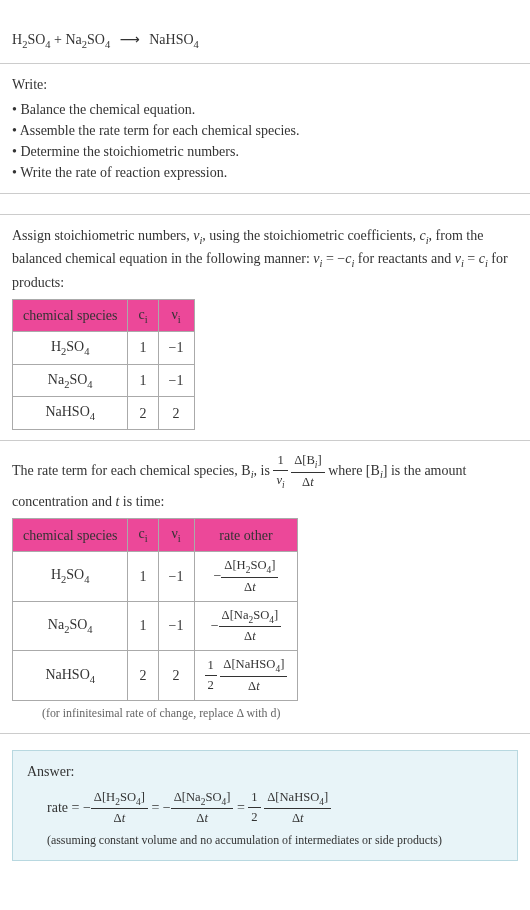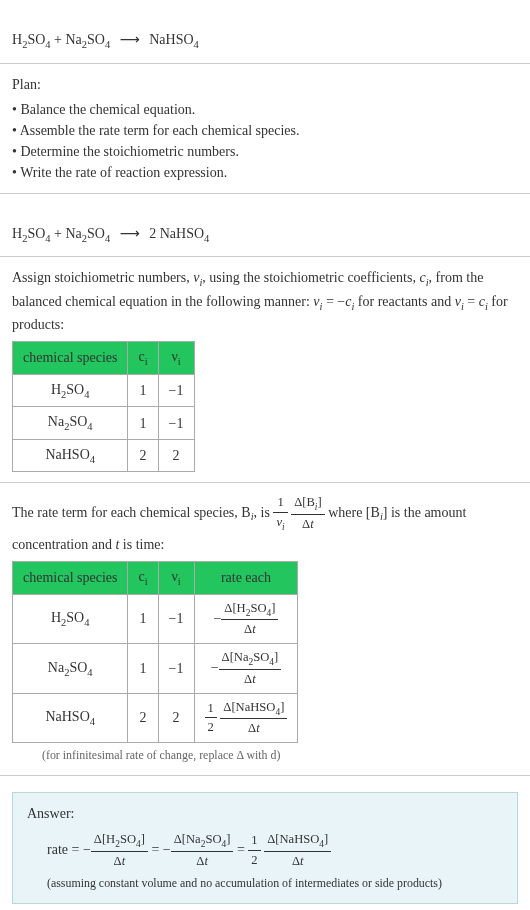--- a/index.html
+++ b/index.html
@@ -6,52 +6,51 @@
     body { font-family: Georgia, 'Times New Roman', serif; background: #fff; color: #333; font-size: 14px; line-height: 1.5; width: 530px; }
     .section { padding: 10px 12px; }
     hr { border: none; border-top: 1px solid #ccc; margin: 0; }
     .eq { font-family: Georgia, serif; margin-top: 19px; }
     sub { font-size: 0.75em; vertical-align: sub; }
     .arrow { display: inline-block; margin: 0 6px; }
     .plan-list { list-style: none; margin-top: 4px; }
     .plan-list li::before { content: "• "; }
     table.stoich { border-collapse: collapse; margin-top: 6px; }
     table.stoich th, table.stoich td { border: 1px solid #aaa; padding: 4px 10px; text-align: center; font-weight: normal; }
-    table.stoich th { background: #22c55e; font-family: Liberation Serif, serif; }
+    table.stoich th { background: #ec4899; font-family: Liberation Serif, serif; }
     .frac { display: inline-block; vertical-align: middle; text-align: center; font-size: 0.9em; }
     .frac .num { display: block; border-bottom: 1px solid #333; padding: 0 3px; }
     .frac .den { display: block; padding: 0 3px; }
     .smallnote { font-size: 0.85em; color: #666; margin-top: 4px; margin-left: 30px; }
     .answer-box { background: #e8f4f8; border: 1px solid #b8d8e0; padding: 10px 14px; margin-top: 6px; }
     .answer-box .label { margin-bottom: 6px; }
     .answer-box .rateline { margin-left: 20px; }
     .answer-box .assume { font-size: 0.85em; margin-left: 20px; margin-top: 4px; }
     .ital { font-style: italic; }
   </style>
 </head>
 <body>
 
 <div class="section">
   <div class="eq">H<sub>2</sub>SO<sub>4</sub> + Na<sub>2</sub>SO<sub>4</sub> <span class="arrow">⟶</span> NaHSO<sub>4</sub></div>
 </div>
 <hr>
 
 <div class="section">
-  <div>Plan:</div>
+  <div>Write:</div>
   <ul class="plan-list">
     <li>Balance the chemical equation.</li>
     <li>Assemble the rate term for each chemical species.</li>
     <li>Determine the stoichiometric numbers.</li>
     <li>Write the rate of reaction expression.</li>
   </ul>
 </div>
 <hr>
 
 <div class="section">
-  <div class="eq">H<sub>2</sub>SO<sub>4</sub> + Na<sub>2</sub>SO<sub>4</sub> <span class="arrow">⟶</span> 2 NaHSO<sub>4</sub></div>
 </div>
 <hr>
 
 <div class="section">
   <div>Assign stoichiometric numbers, <span class="ital">ν<sub>i</sub></span>, using the stoichiometric coefficients, <span class="ital">c<sub>i</sub></span>, from the balanced chemical equation in the following manner: <span class="ital">ν<sub>i</sub></span> = −<span class="ital">c<sub>i</sub></span> for reactants and <span class="ital">ν<sub>i</sub></span> = <span class="ital">c<sub>i</sub></span> for products:</div>
   <table class="stoich">
     <tbody>
         <tr>
       <th>chemical species</th>
       <th>c<sub>i</sub></th>
@@ -78,21 +77,21 @@
 <hr>
 
 <div class="section">
   <div>The rate term for each chemical species, B<sub><i>i</i></sub>, is <span class="frac"><span class="num">1</span><span class="den"><i>ν<sub>i</sub></i></span></span> <span class="frac"><span class="num">Δ[B<sub><i>i</i></sub>]</span><span class="den">Δ<i>t</i></span></span> where [B<sub><i>i</i></sub>] is the amount concentration and <i>t</i> is time:</div>
   <table class="stoich">
     <tbody>
         <tr>
       <th>chemical species</th>
       <th>c<sub>i</sub></th>
       <th>ν<sub>i</sub></th>
-      <th>rate each</th>
+      <th>rate other</th>
     </tr>
     <tr>
       <td>H<sub>2</sub>SO<sub>4</sub></td>
       <td>1</td>
       <td>−1</td>
       <td>−<span class="frac"><span class="num">Δ[H<sub>2</sub>SO<sub>4</sub>]</span><span class="den">Δ<i>t</i></span></span></td>
     </tr>
     <tr>
       <td>Na<sub>2</sub>SO<sub>4</sub></td>
       <td>1</td>

